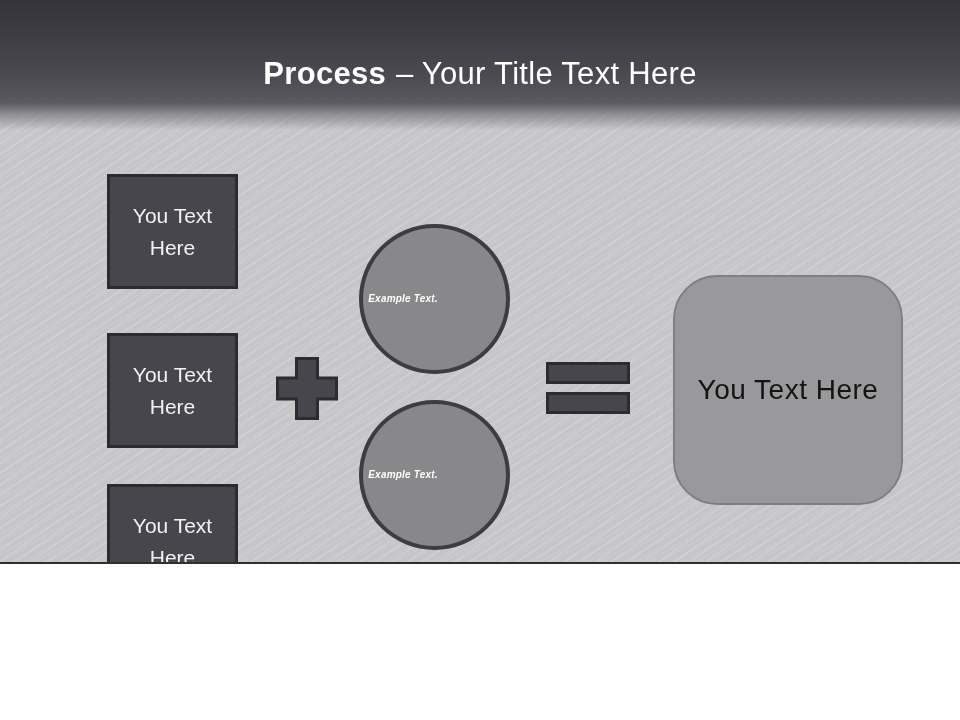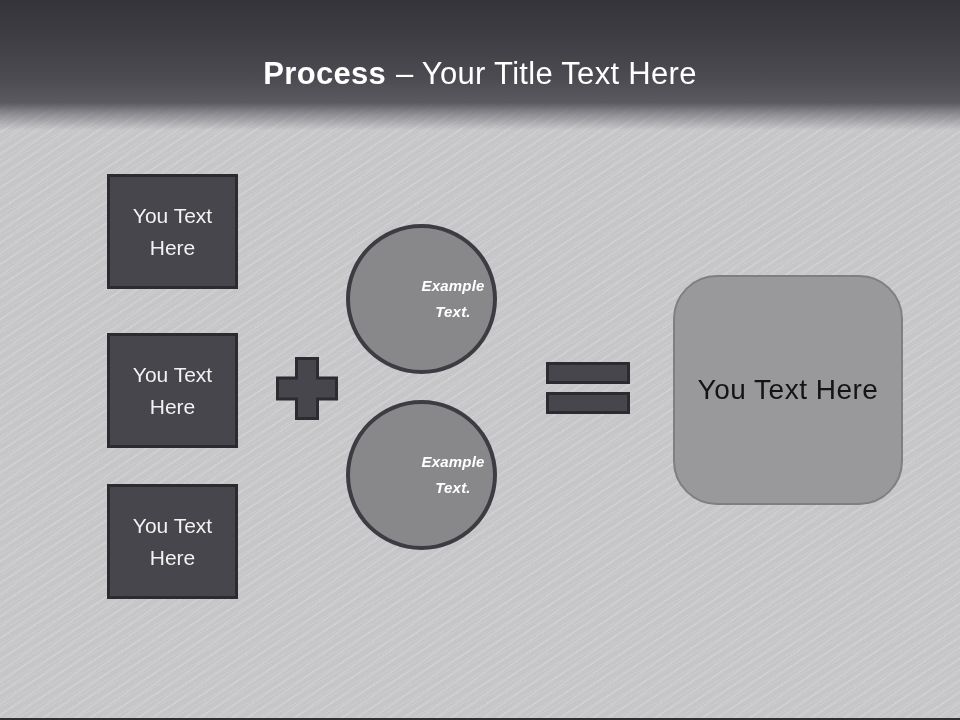--- a/index.html
+++ b/index.html
@@ -2,21 +2,21 @@
 <html><head>
 <meta charset="utf-8">
 <style>
   * { margin: 0; padding: 0; box-sizing: border-box; }
   html, body { width: 960px; height: 720px; overflow: hidden; }
   body { font-family: "Liberation Sans", sans-serif; }
 
   .slide {
     position: relative;
     width: 960px;
-    height: 720px;
+    height: 564px;
     background:
       repeating-linear-gradient(150deg, rgba(255,255,255,0.10) 0 1px, rgba(255,255,255,0) 1px 6px),
       repeating-linear-gradient(145deg, rgba(255,255,255,0.07) 0 2px, rgba(0,0,0,0.015) 2px 9px),
       #c9c9cb;
     overflow: hidden;
     padding-left: 48px;
   }
 
   
   .header {
@@ -71,34 +71,34 @@
     position: absolute;
     left: 276px;
     top: 357px;
     width: 62px;
     height: 63px;
   }
 
   
   .circle {
     position: absolute;
-    left: 346px;
+    left: 359px;
     width: 151px;
     height: 150px;
     border-radius: 50%;
     background: #88888a;
     border: 4px solid #3c3c42;
     display: flex;
     align-items: center;
-    justify-content: flex-end;
+    justify-content: flex-start;
     text-align: center;
     color: #ffffff;
     font-weight: 700;
     font-style: italic;
-    font-size: 15px;
+    font-size: 10px;
     line-height: 1.75;
     letter-spacing: 0.2px;
   }
   .circle .label { width: 80px; }
   #circle-1 { top: 224px; }
   #circle-2 { top: 400px; }
 
   
   .equals-wrap {
     position: absolute;

